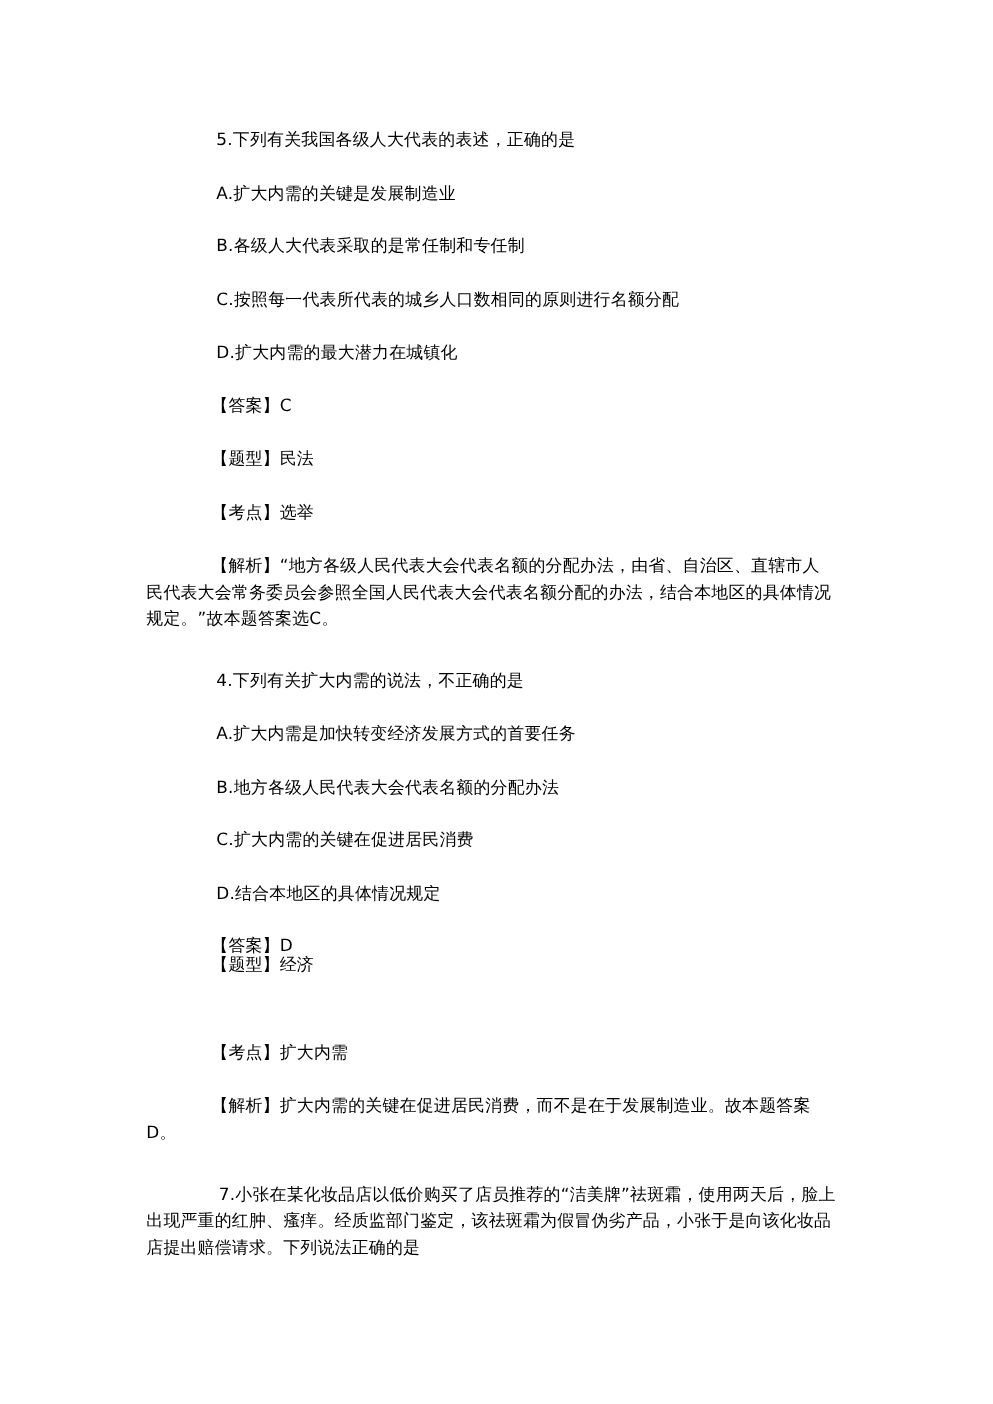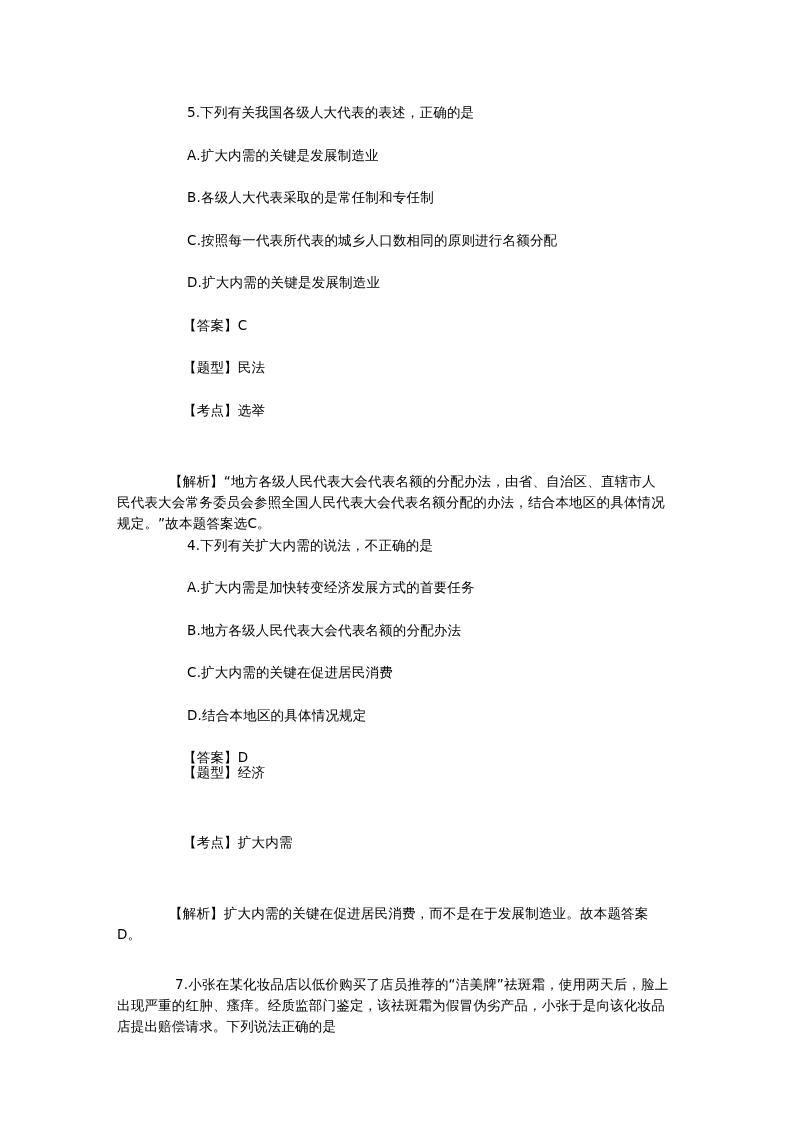--- a/index.html
+++ b/index.html
@@ -1,33 +1,33 @@
 <!DOCTYPE html>
 <html><head>
 <meta charset="utf-8">
 <style>
   html, body { margin: 0; padding: 0; background: #ffffff; }
   body { width: 794px; height: 1123px; position: relative; overflow: hidden;
          font-family: "DejaVu Sans", "Liberation Sans", sans-serif; color: #000; }
   .page { position: absolute; left: 117px; top: 0; width: 552px; }
   .p { position: absolute; left: 0; width: 552px; font-size: 13.5px; line-height: 21px;
        white-space: normal; letter-spacing: 0.2px; }
-  .ind { text-indent: 58px; margin-top: 28px; }
-  .opt { left: 56px; width: 496px; margin-left: 14px; }
+  .ind { text-indent: 58px; }
+  .opt { left: 56px; width: 496px; }
 </style>
 </head>
 <body>
 
 <div class="page">
 
   <div class="p opt" style="top:102px">5.下列有关我国各级人大代表的表述，正确的是</div>
   <div class="p opt" style="top:145px">A.扩大内需的关键是发展制造业</div>
   <div class="p opt" style="top:187px">B.各级人大代表采取的是常任制和专任制</div>
   <div class="p opt" style="top:230px">C.按照每一代表所代表的城乡人口数相同的原则进行名额分配</div>
-  <div class="p opt" style="top:272px">D.扩大内需的关键是发展制造业</div>
+  <div class="p opt" style="top:272px">D.扩大内需的最大潜力在城镇化</div>
   <div class="p opt" style="top:315px; left:52px">【答案】C</div>
   <div class="p opt" style="top:357px; left:52px">【题型】民法</div>
   <div class="p opt" style="top:400px; left:52px">【考点】选举</div>
   <div class="p ind" style="top:443px; text-indent:52px">【解析】“地方各级人民代表大会代表名额的分配办法，由省、自治区、直辖市人民代表大会常务委员会参照全国人民代表大会代表名额分配的办法，结合本地区的具体情况规定。”故本题答案选C。</div>
 
   <div class="p opt" style="top:535px">4.下列有关扩大内需的说法，不正确的是</div>
   <div class="p opt" style="top:577px">A.扩大内需是加快转变经济发展方式的首要任务</div>
   <div class="p opt" style="top:620px">B.地方各级人民代表大会代表名额的分配办法</div>
   <div class="p opt" style="top:662px">C.扩大内需的关键在促进居民消费</div>
   <div class="p opt" style="top:705px">D.结合本地区的具体情况规定</div>

